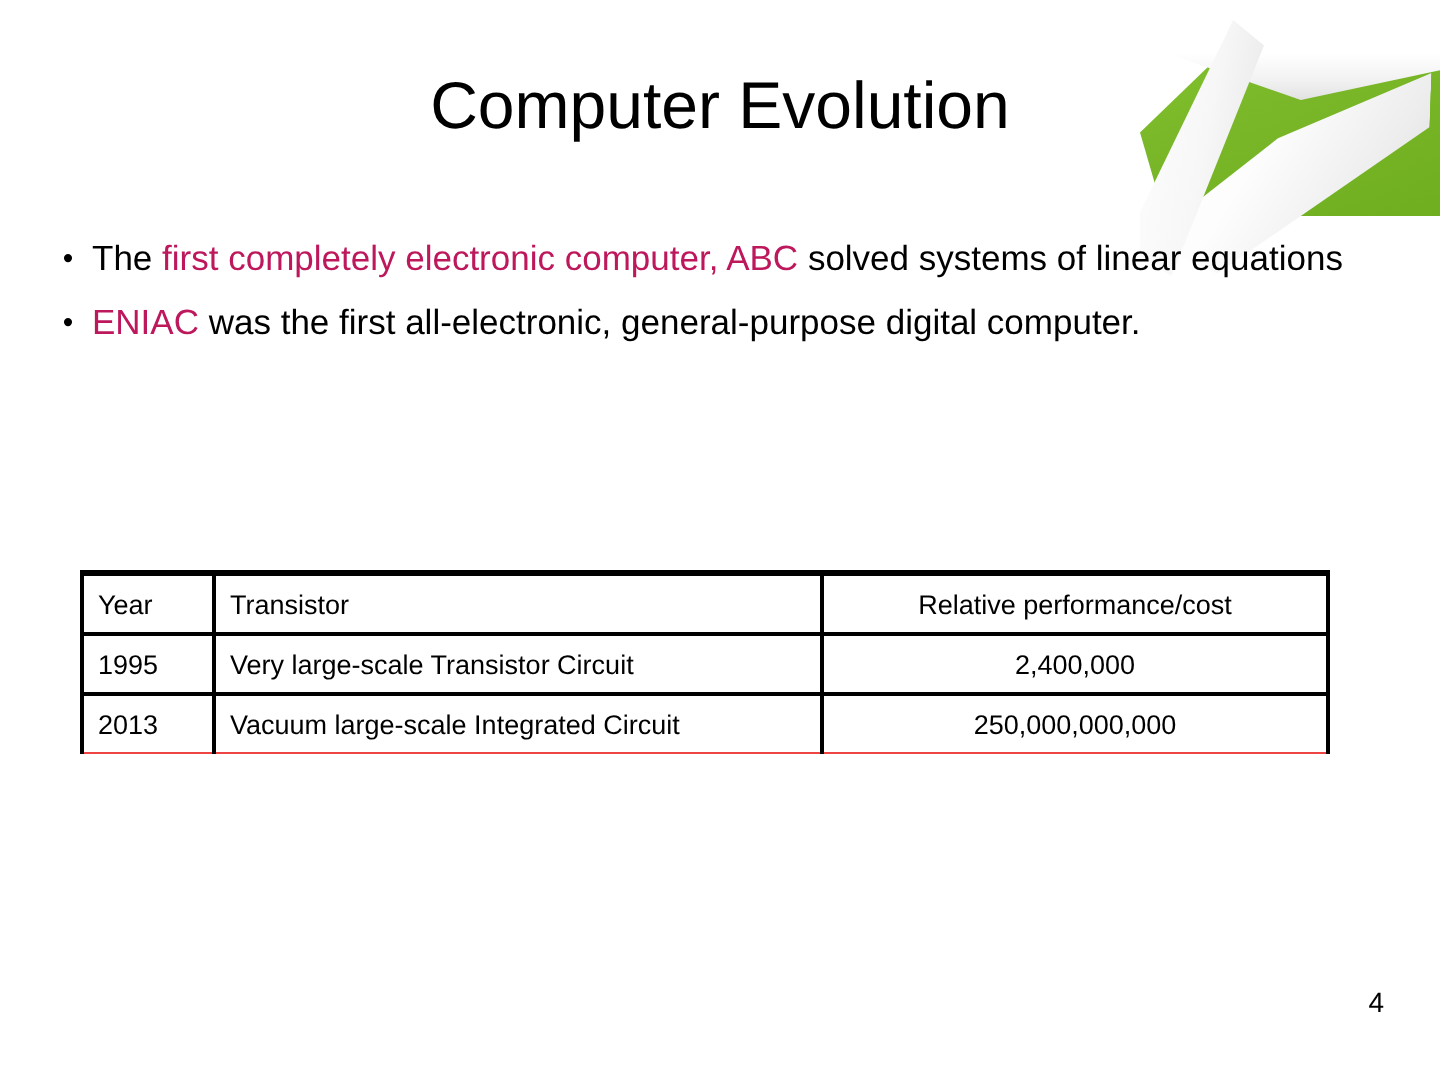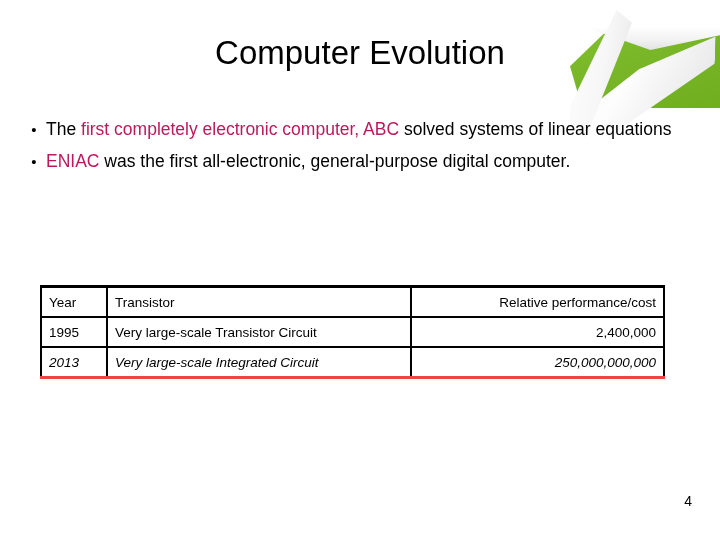--- a/index.html
+++ b/index.html
@@ -154,25 +154,24 @@
     border-bottom: 2px solid #000000;
     padding: 5px 7px 5px 7px;
     height: 18px;
     font-weight: 400;
     vertical-align: middle;
   }
   table.perf thead th {
     border-top: 3px solid #000000;
   }
   table.perf tbody tr:last-child td {
-    border-bottom: 3px solid #ef4444;
-    font-style: italic;
+    border-bottom: 1px solid #ef4444;
   }
   table.perf .left { text-align: left; }
-  table.perf .right { text-align: right; }
+  table.perf .right { text-align: center; }
 
   
   .slide-number {
     position: absolute;
     right: 28px;
     top: 492px;
     font-size: 14px;
     line-height: 18px;
     color: #000000;
   }
@@ -221,21 +220,21 @@
         </tr>
       </thead>
       <tbody>
         <tr>
           <td class="left">1995</td>
           <td class="left">Very large-scale Transistor Circuit</td>
           <td class="right">2,400,000</td>
         </tr>
         <tr>
           <td class="left">2013</td>
-          <td class="left">Very large-scale Integrated Circuit</td>
+          <td class="left">Vacuum large-scale Integrated Circuit</td>
           <td class="right">250,000,000,000</td>
         </tr>
       </tbody>
     </table>
   </div>
 
   <div class="slide-number">4</div>
 
 </div>
 

